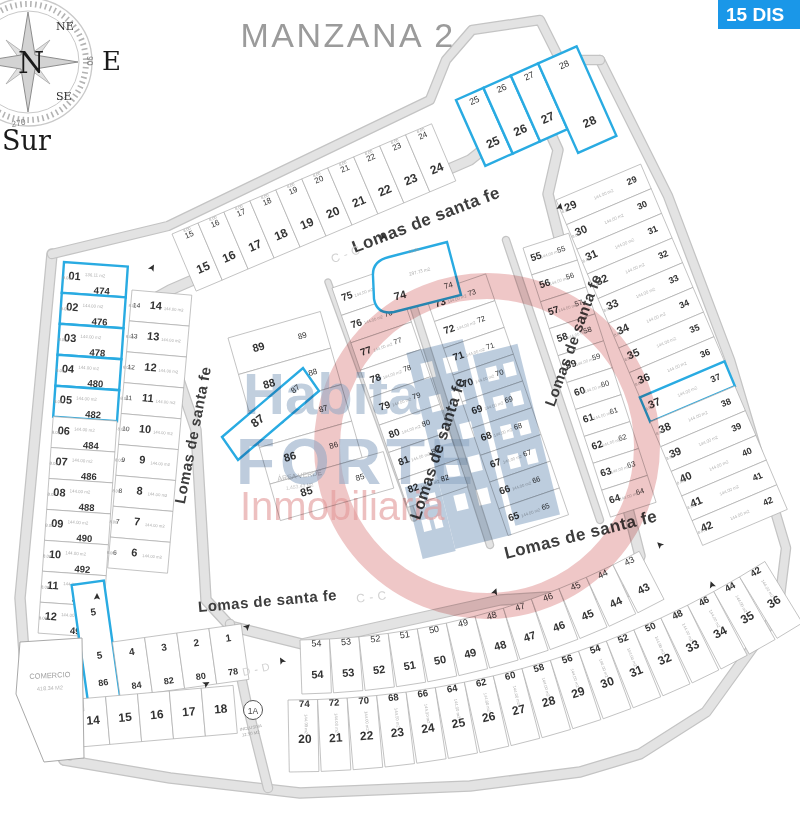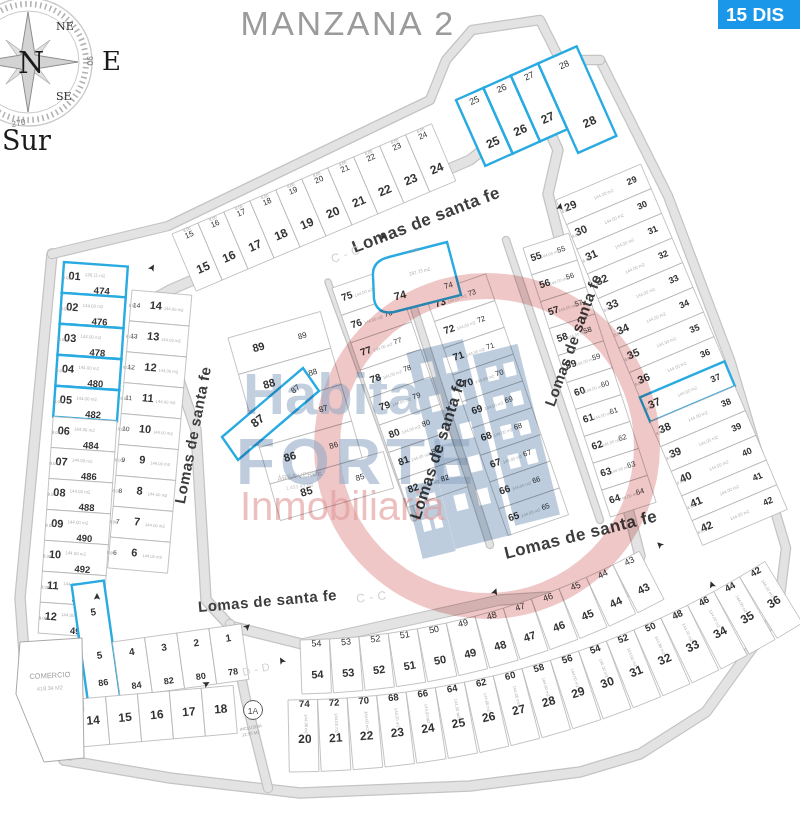--- a/index.html
+++ b/index.html
@@ -3,21 +3,21 @@
 <meta charset="utf-8">
 <style>
   html,body{margin:0;padding:0;}
   body{width:800px;height:816px;position:relative;background:#fff;overflow:hidden;
        font-family:"Liberation Sans",sans-serif;}
   #map-svg{position:absolute;left:0;top:0;}
   #wm-svg{position:absolute;left:0;top:0;mix-blend-mode:multiply;pointer-events:none;}
   #map-svg text{font-family:"Liberation Sans",sans-serif;}
   .serif{font-family:"DejaVu Serif",serif;}
   #compass{position:absolute;left:0;top:0;}
-  #title{position:absolute;left:226px;top:4px;width:244px;text-align:center;
+  #title{position:absolute;left:226px;top:16px;width:244px;text-align:center;
          font-size:34px;color:#9b9b9b;letter-spacing:2.5px;font-weight:400;}
   #badge{position:absolute;left:718px;top:0;width:110px;height:29px;background:#1a97e8;
          color:#fff;font-size:19px;font-weight:700;line-height:29px;padding-left:8px;
          box-sizing:border-box;white-space:nowrap;}
 </style>
 </head>
 <body>
 
 <svg id="map-svg" width="800" height="816" viewBox="0 0 800 816">
     <g>

